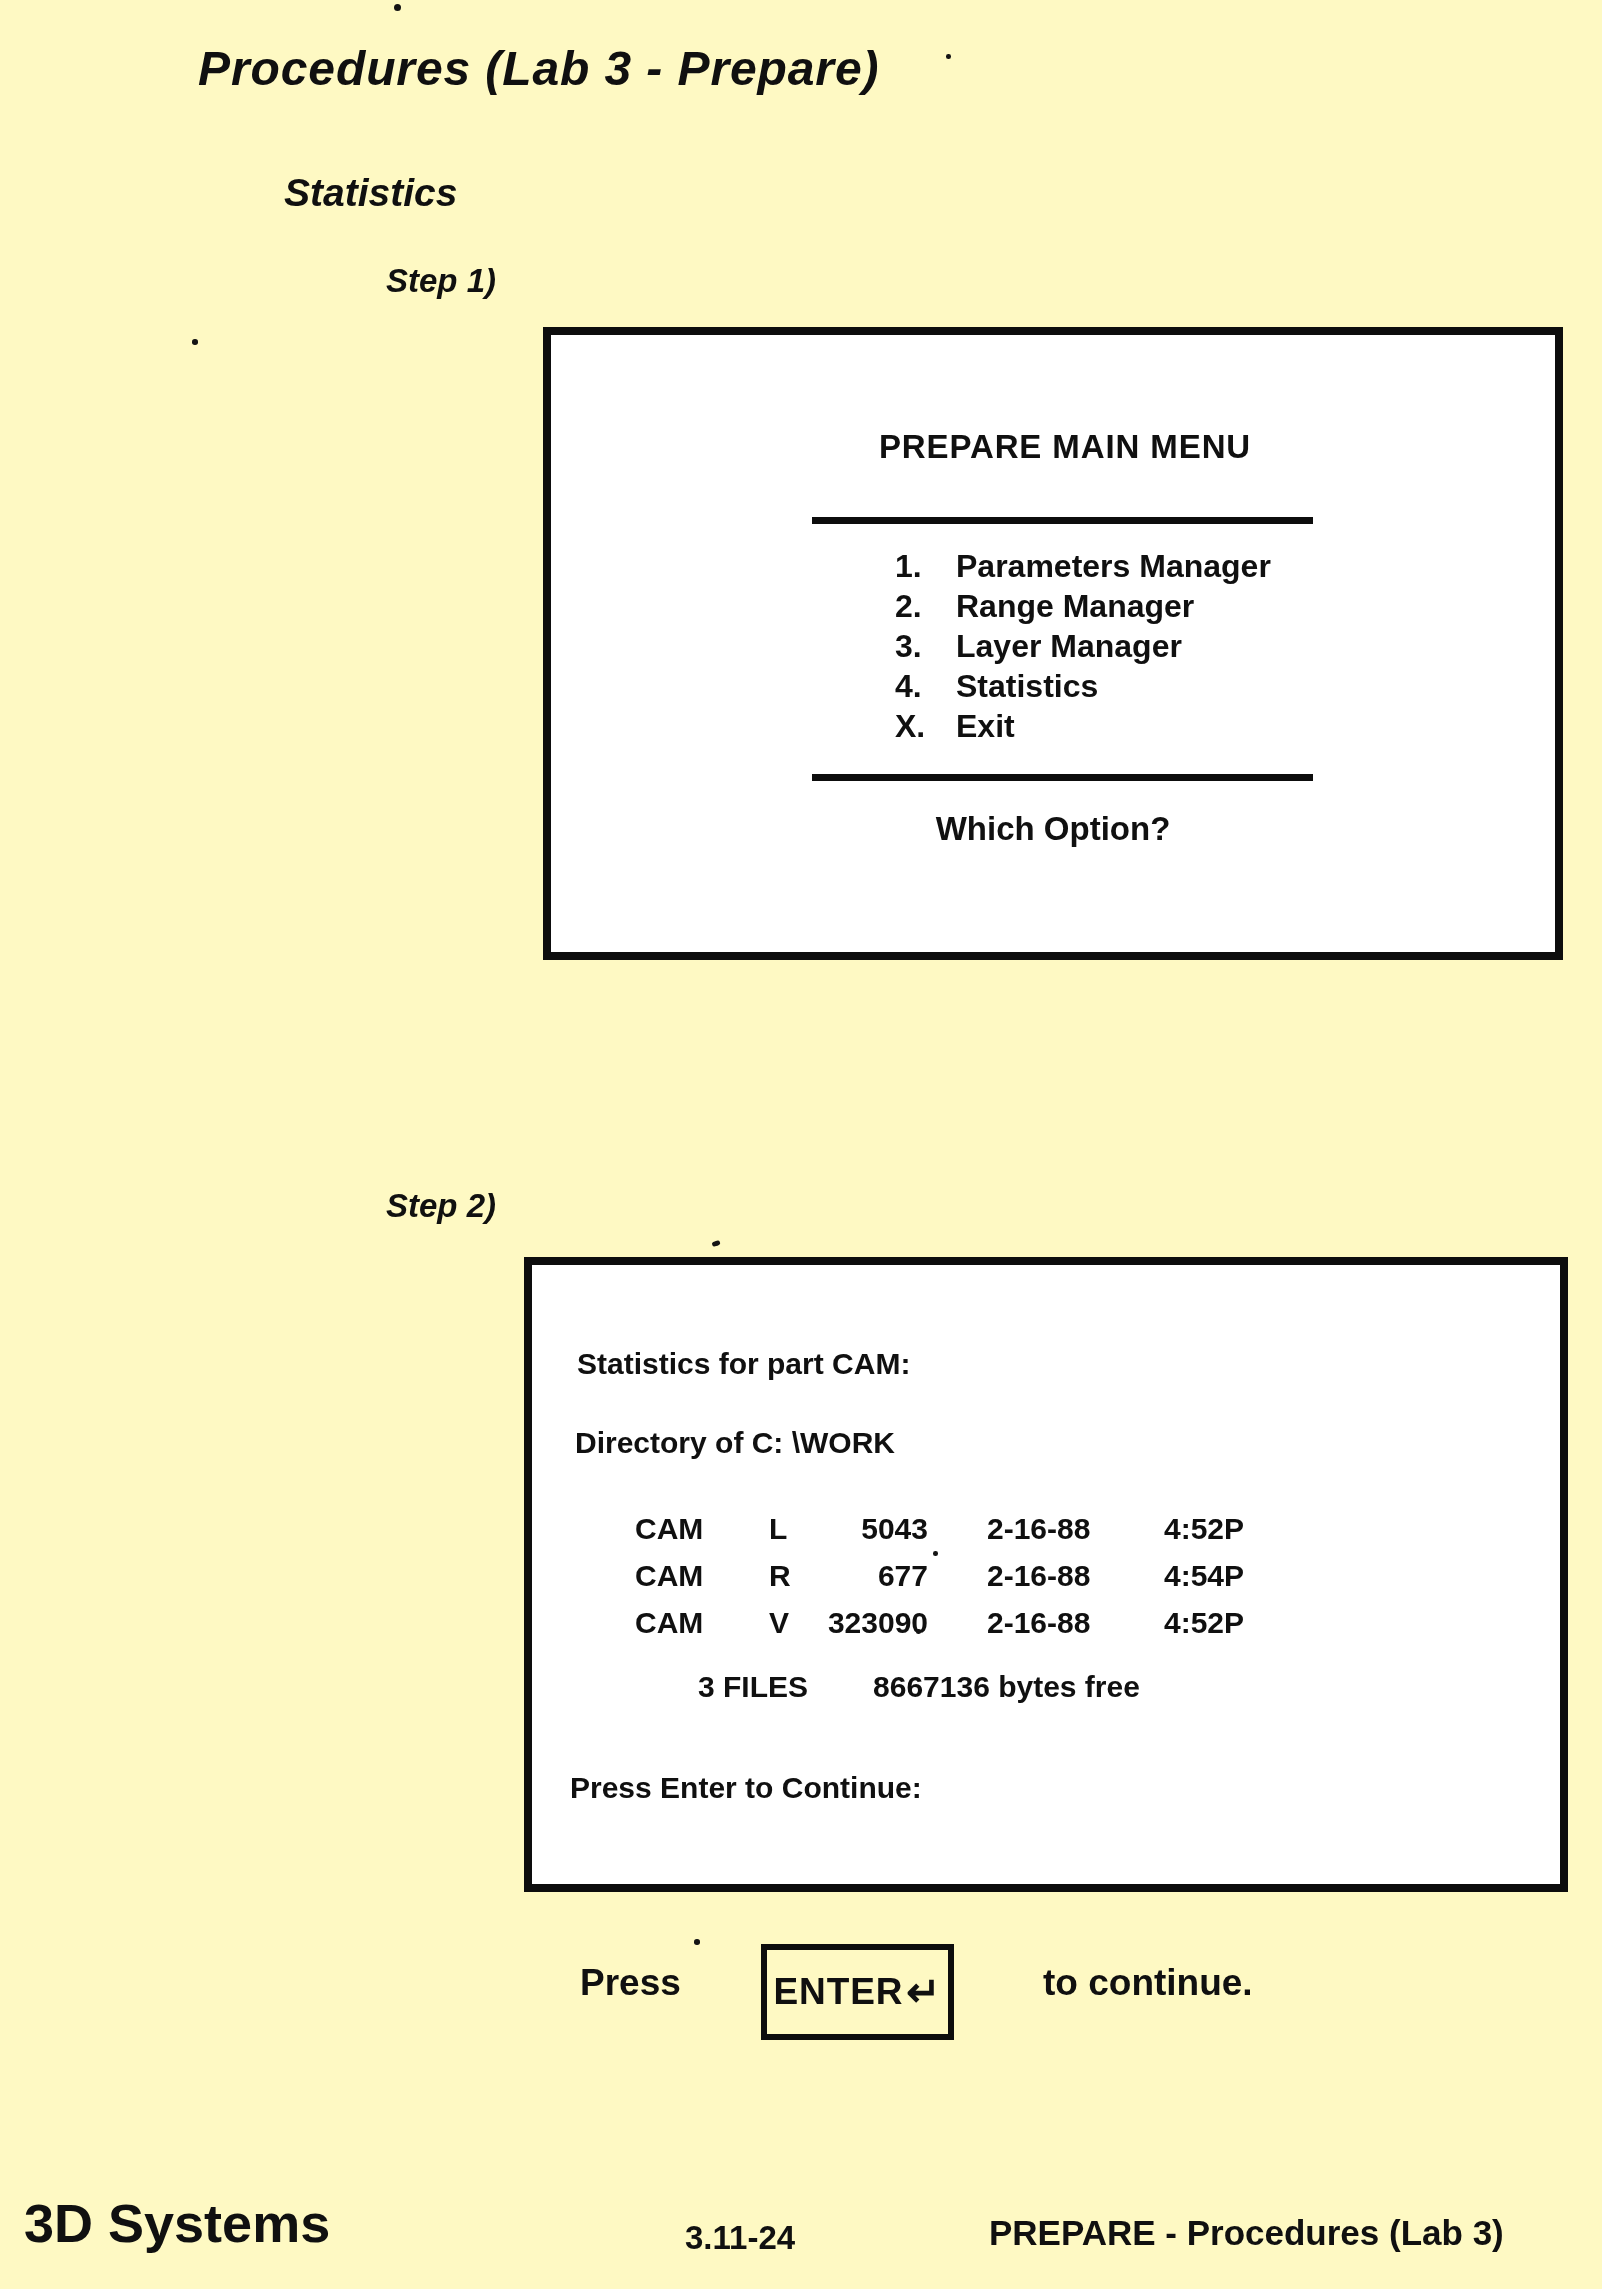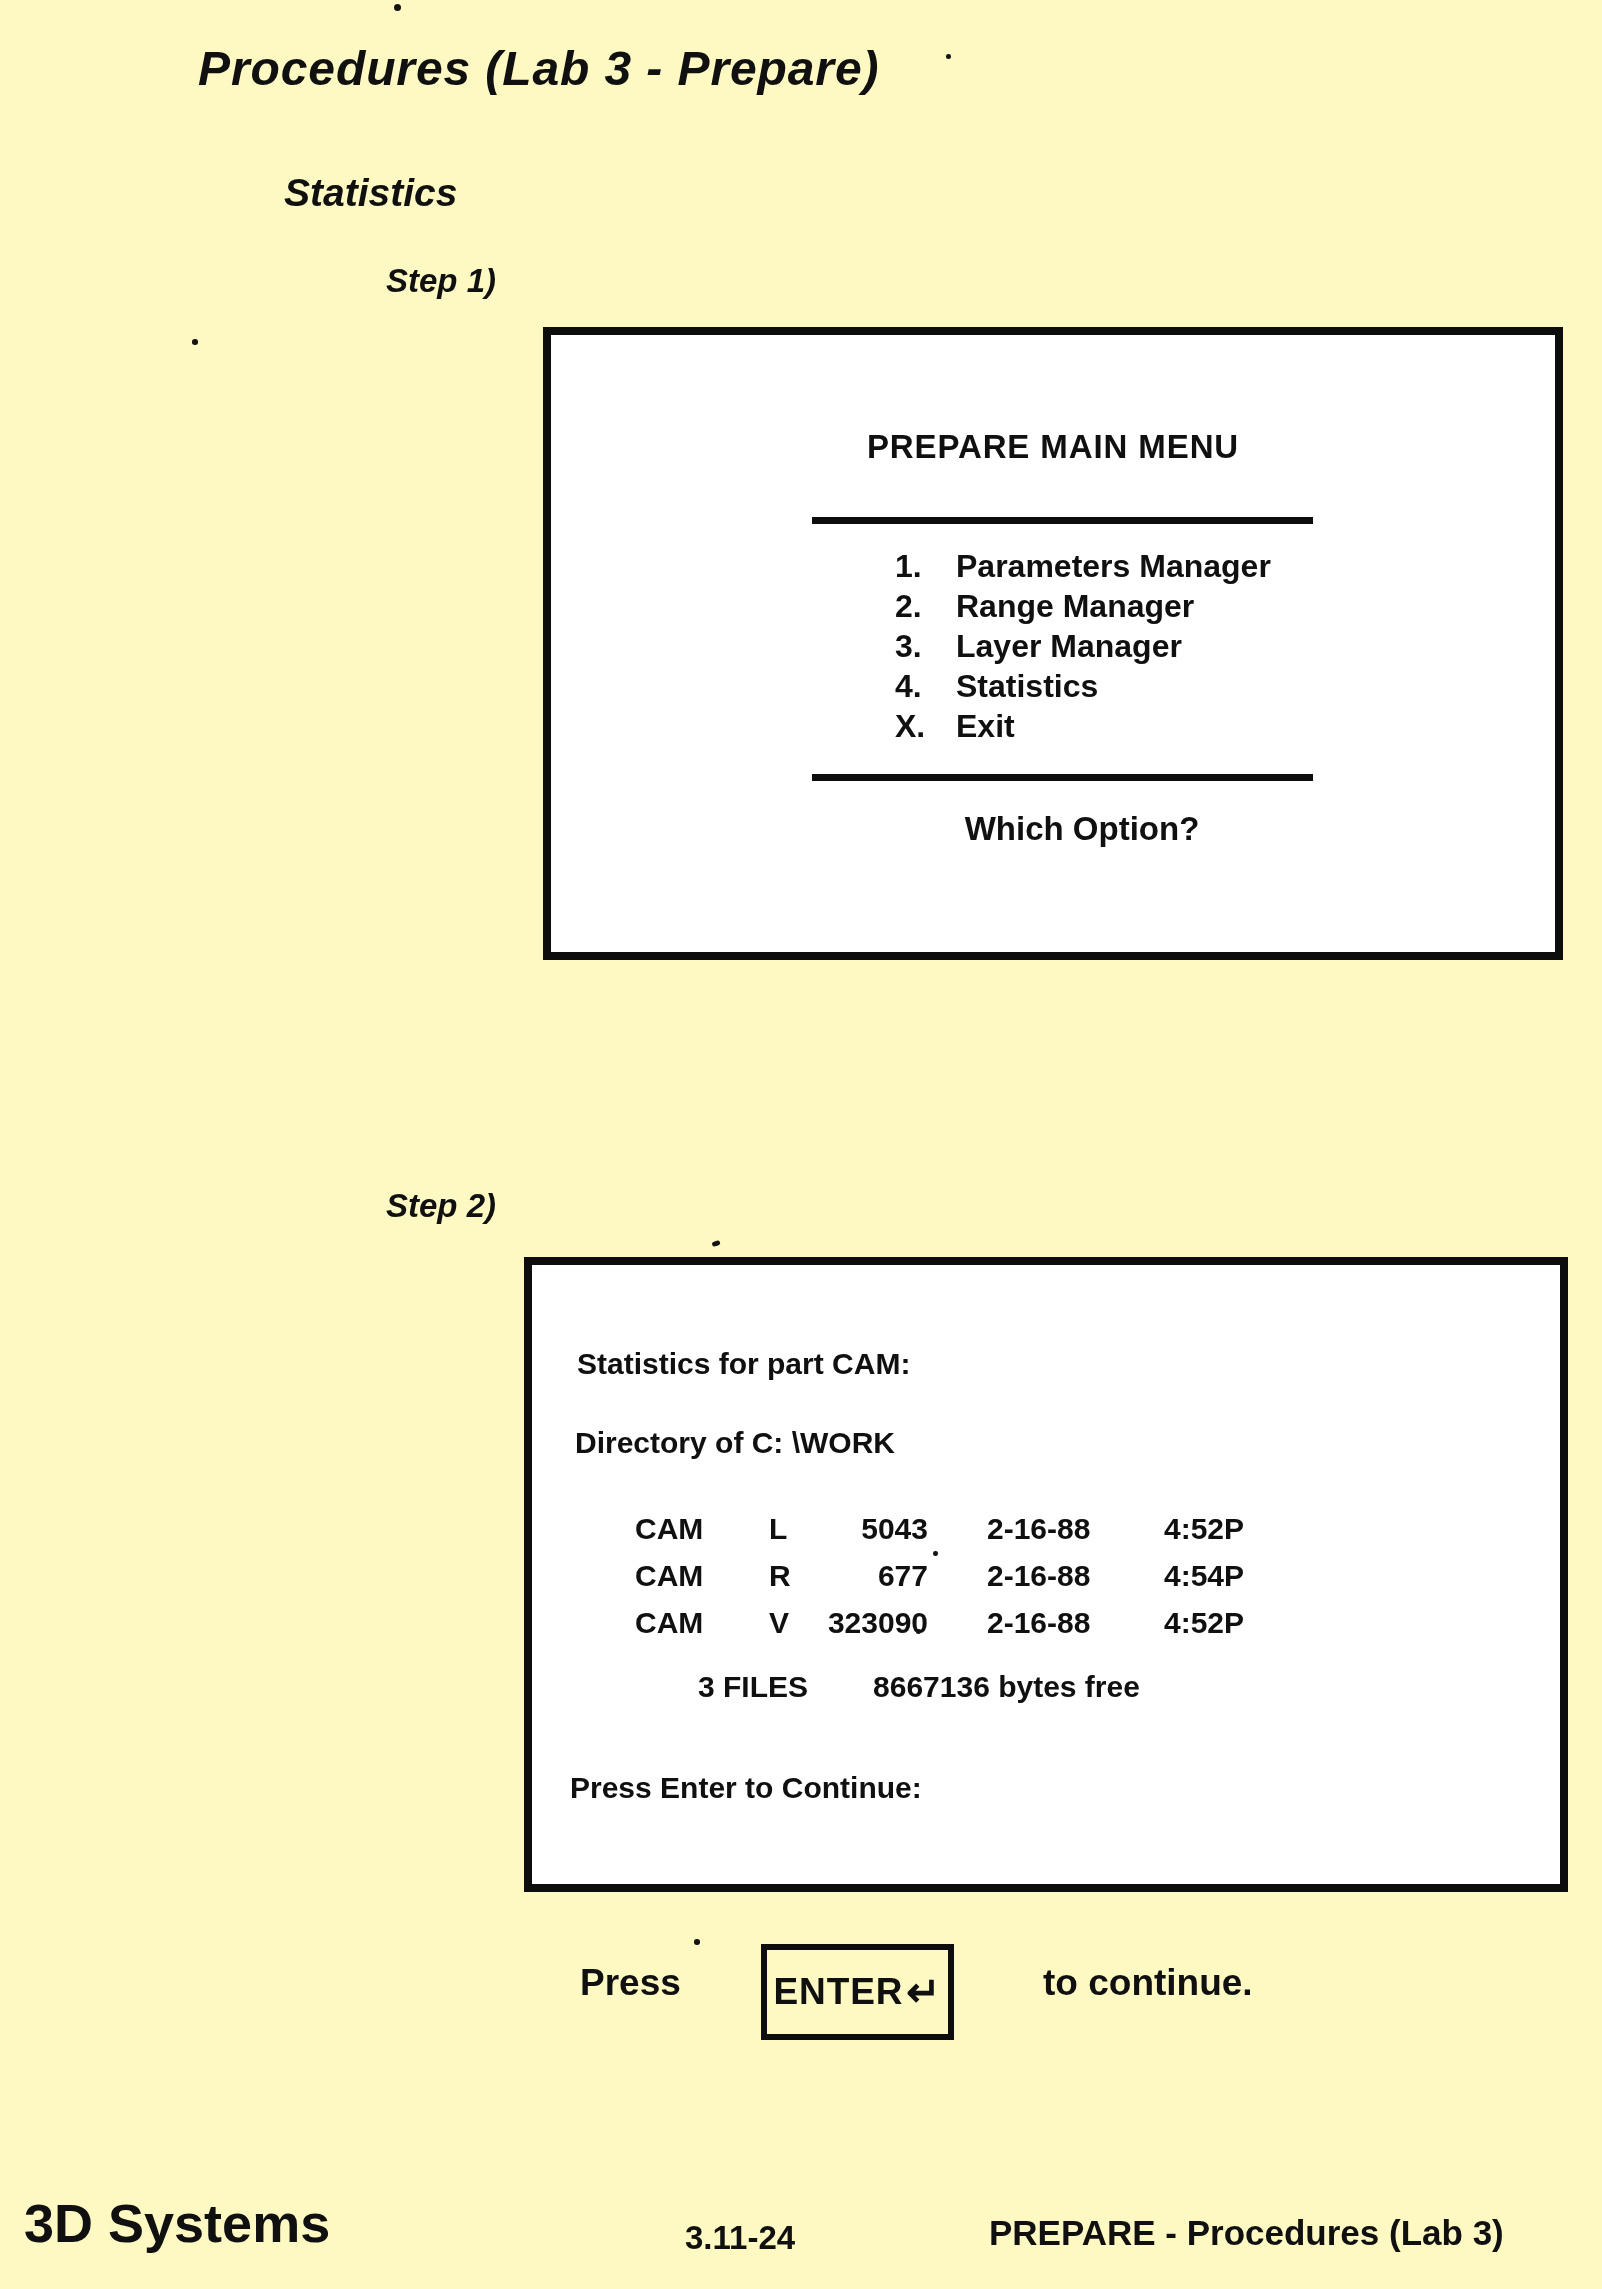--- a/index.html
+++ b/index.html
@@ -10,28 +10,28 @@
   .title{position:absolute;left:198px;top:9.3px;font-size:48px;font-style:italic;font-weight:700;letter-spacing:0.9px;white-space:nowrap;}
   .section{position:absolute;left:284px;top:139px;font-size:39px;font-style:italic;font-weight:700;}
   .step{position:absolute;font-size:33px;font-style:italic;font-weight:700;white-space:nowrap;}
   .step1{left:386px;top:262px;}
   .step2{left:386px;top:1187px;}
 
   .screen{position:absolute;box-sizing:border-box;border:8.3px solid #0d0d0d;background:#ffffff;}
   .screen1{left:543px;top:327px;width:1020px;height:633px;}
   .screen2{left:524px;top:1257px;width:1044px;height:635px;}
 
-  .s1-title{position:absolute;left:0;top:93px;width:100%;text-align:center;font-size:33px;font-weight:700;letter-spacing:0.9px;white-space:nowrap;}
+  .s1-title{position:absolute;left:0;top:93px;width:100%;text-align:center;font-size:33px;font-weight:700;letter-spacing:0.9px;white-space:nowrap;padding-left:12px;}
   .rule{position:absolute;left:261px;width:501px;height:6.5px;background:#0d0d0d;}
   .rule-top{top:182px;}
   .rule-bottom{top:439px;}
   .menu{position:absolute;left:344px;top:211px;font-size:32px;font-weight:700;line-height:40px;}
   .menu-row{display:flex;white-space:nowrap;}
   .menu-num{display:inline-block;width:61px;}
-  .s1-prompt{position:absolute;left:0;top:475px;width:100%;text-align:center;font-size:33px;font-weight:600;white-space:nowrap;margin-left:29px;}
+  .s1-prompt{position:absolute;left:0;top:475px;width:100%;text-align:center;font-size:33px;font-weight:600;white-space:nowrap;}
 
   .caption{position:absolute;left:562px;top:1007px;font-size:35px;font-weight:600;line-height:65px;white-space:nowrap;}
 
   .s2-text{font-size:30px;font-weight:600;white-space:nowrap;}
   .s2-header{position:absolute;left:45px;top:82px;}
   .s2-dir{position:absolute;left:43px;top:161px;}
   .file-row{position:absolute;left:0;width:100%;height:39px;}
   .file-row .f-name{position:absolute;left:103px;}
   .file-row .f-ext{position:absolute;left:237px;}
   .file-row .f-size{position:absolute;left:275px;width:121px;text-align:right;}

